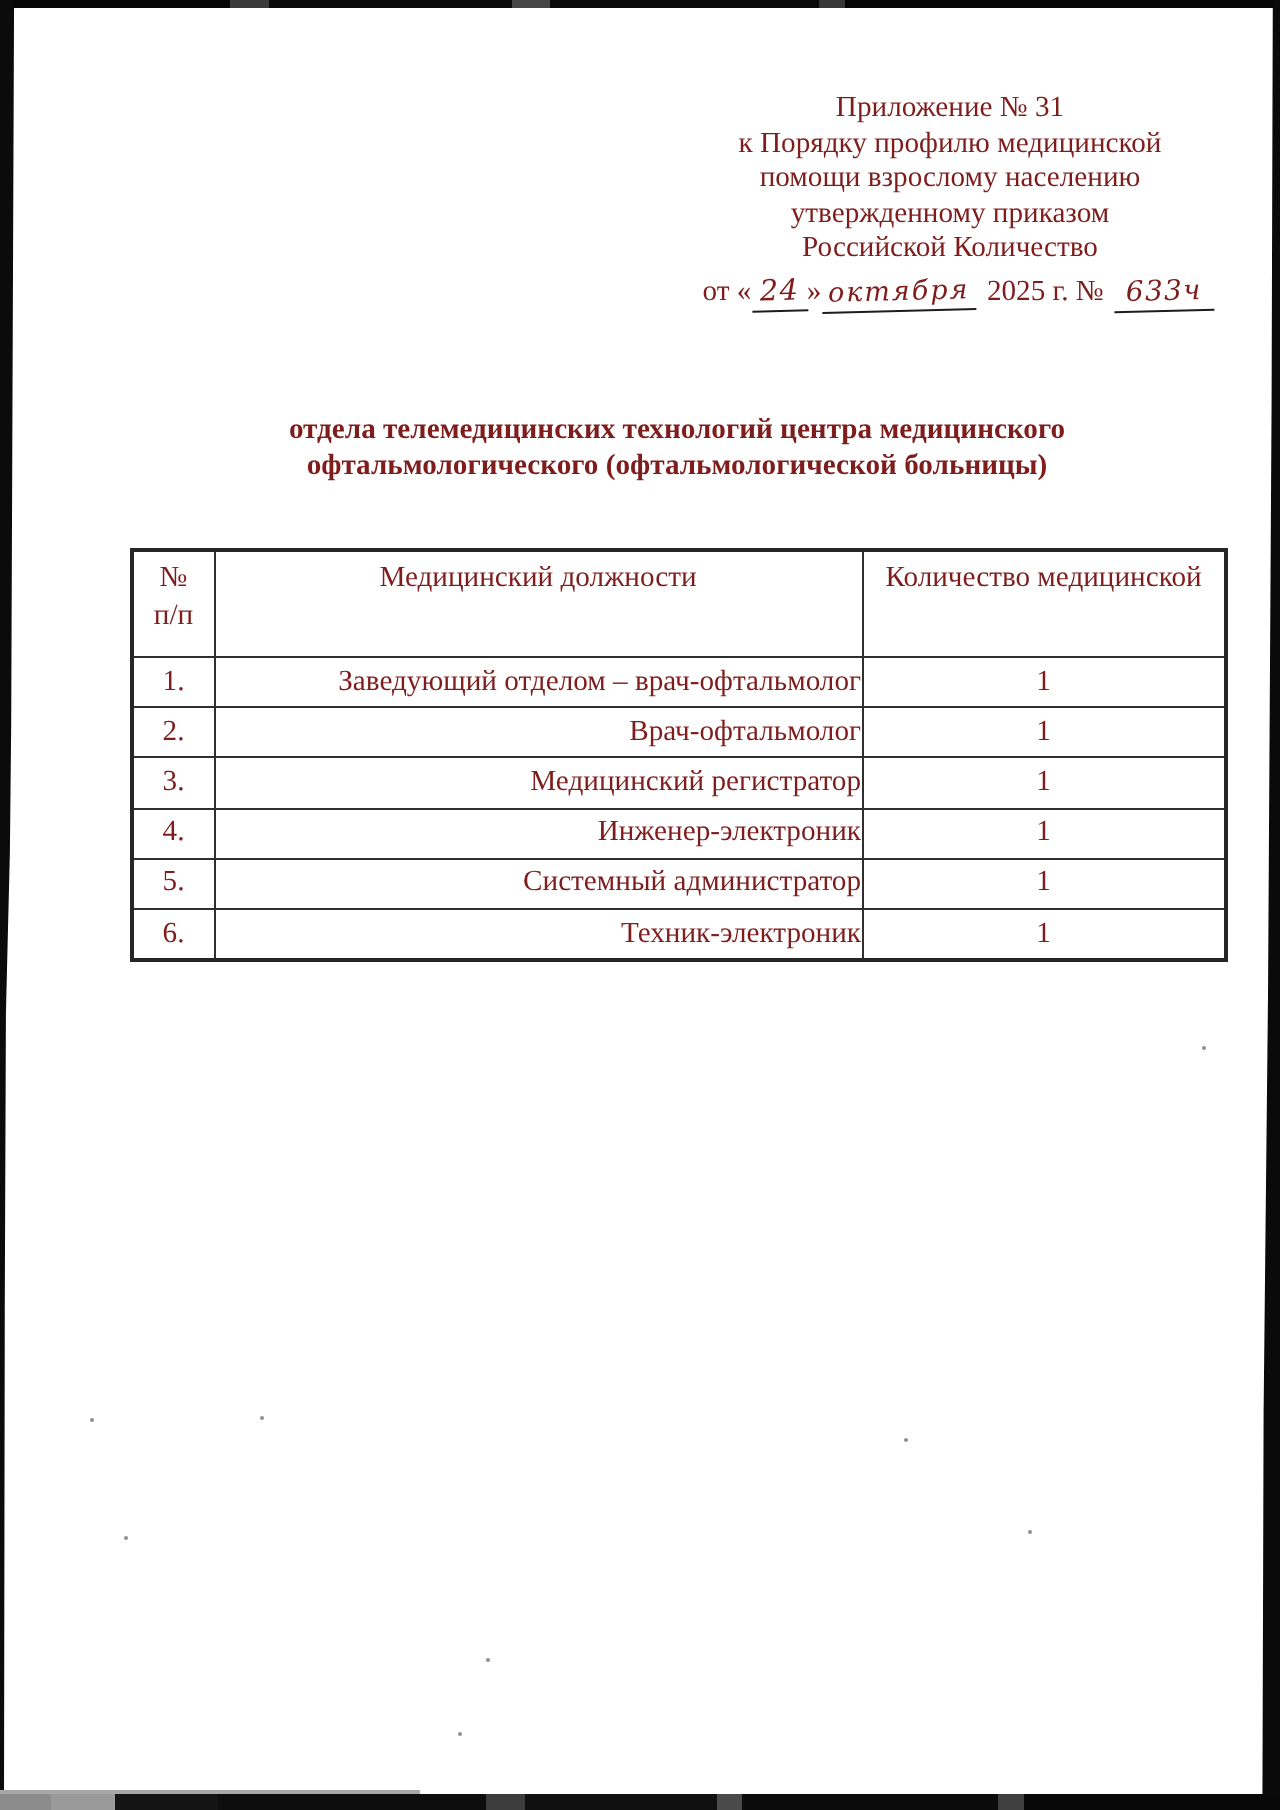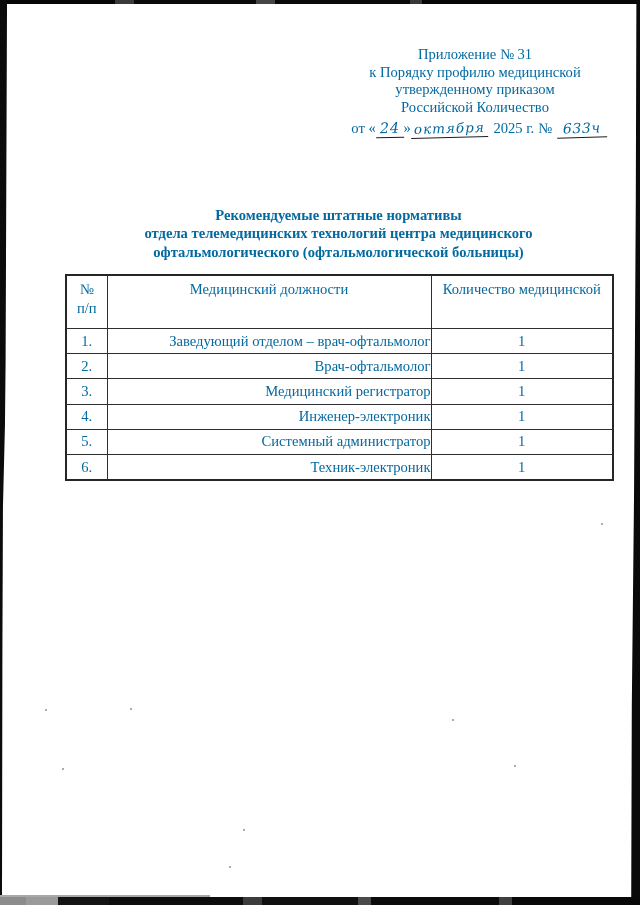--- a/index.html
+++ b/index.html
@@ -1,18 +1,18 @@
 <!DOCTYPE html>
 <html><head>
 <meta charset="utf-8">
 <style>
   html,body { margin:0; padding:0; background:#e8e8e8; }
   .page {
     position:relative; width:640px; height:905px; background:#ffffff;
-    font-family:"Liberation Serif", serif; color:#0369a1; overflow:hidden;
+    font-family:"Liberation Serif", serif; color:#7f1d1d; overflow:hidden;
     margin:0 auto;
   }
 
   
   .bar-top {
     position:absolute; top:0; left:0; width:640px; height:4px;
     background:linear-gradient(90deg,#060606 0 18%,#3a3a3a 18% 21%,#0a0a0a 21% 40%,
       #454545 40% 43%,#090909 43% 64%,#383838 64% 66%,#060606 66% 100%);
   }
   .bar-left {
@@ -88,27 +88,27 @@
   <div class="speck" style="left:452px;top:719px;"></div>
   <div class="speck" style="left:62px;top:768px;"></div>
   <div class="speck" style="left:514px;top:765px;"></div>
   <div class="speck" style="left:243px;top:829px;"></div>
   <div class="speck" style="left:601px;top:523px;"></div>
   <div class="speck" style="left:229px;top:866px;"></div>
 
   <div class="header-block">
     <div>Приложение № 31</div>
     <div>к Порядку профилю медицинской</div>
+    <div>помощи взрослому населению</div>
     <div>утвержденному приказом</div>
     <div>Российской Количество</div>
     <div class="date-line"><span>от «</span><span class="hw day">24</span><span>»</span><span class="hw month">октября</span><span class="mid">2025 г. №</span><span class="hw num">633ч</span></div>
   </div>
 
   <div class="title-block">
-    <div>Рекомендуемые штатные нормативы</div>
     <div>отдела телемедицинских технологий центра медицинского</div>
     <div>офтальмологического (офтальмологической больницы)</div>
   </div>
 
   <table class="doc-table">
     <colgroup>
       <col style="width:41px">
         <col style="width:324px">
         <col style="width:182px">
     </colgroup>

